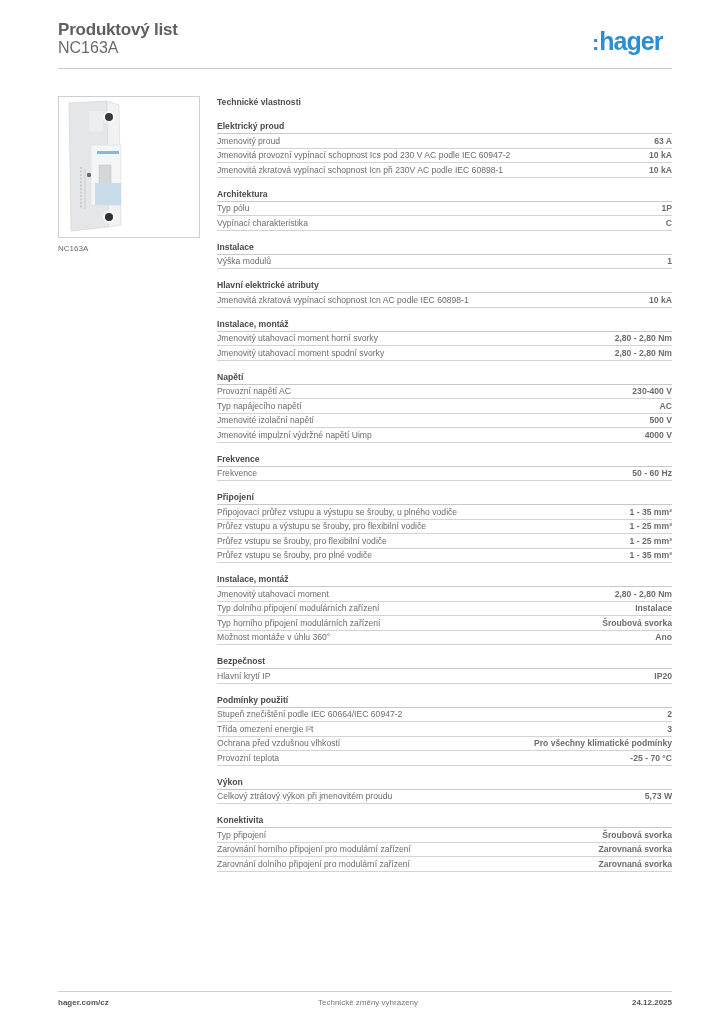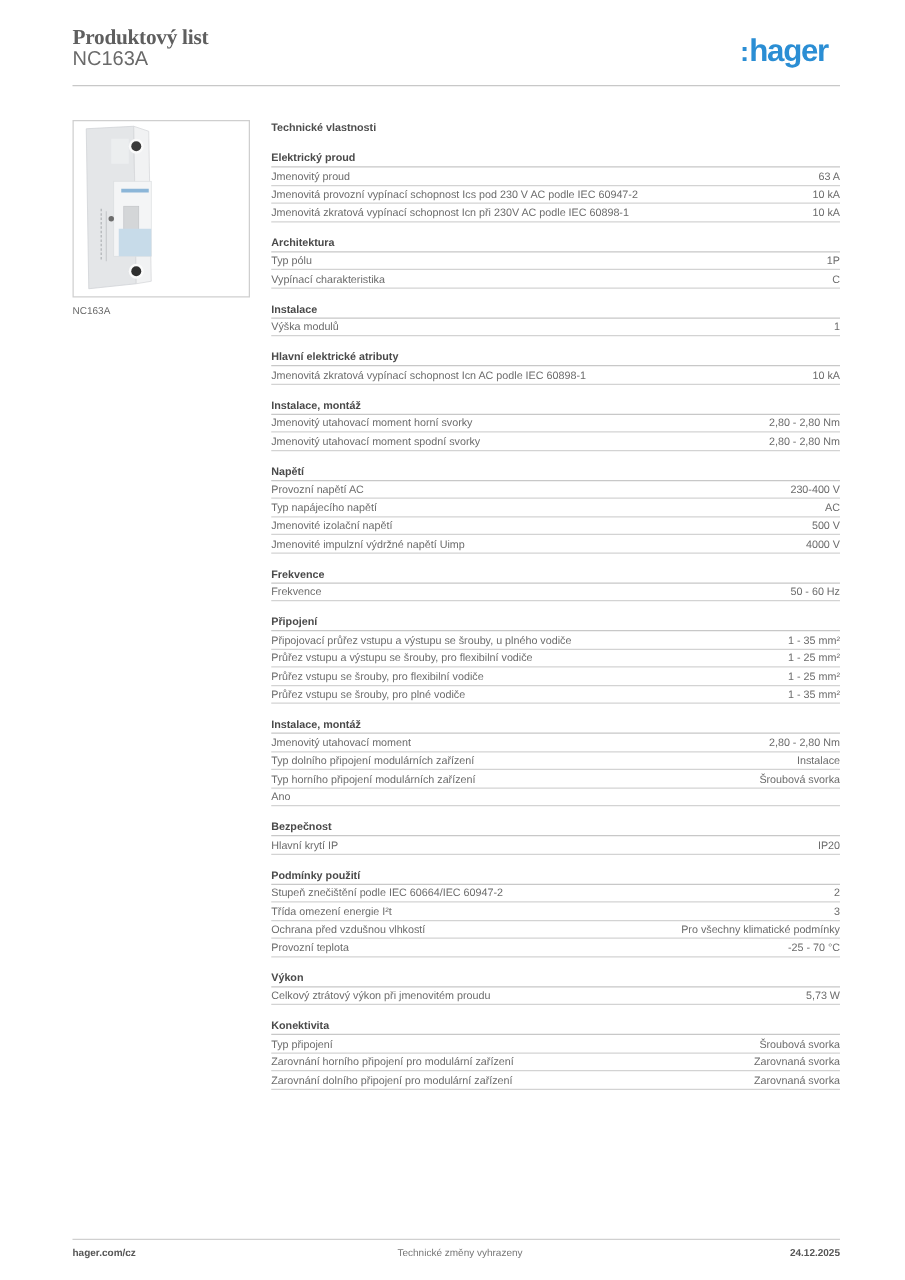--- a/index.html
+++ b/index.html
@@ -1,32 +1,32 @@
 <!DOCTYPE html>
 <html><head>
 <meta charset="utf-8">
 <style>
   html, body { margin:0; padding:0; background:#ffffff; }
   body { width:724px; height:1024px; position:relative; overflow:hidden; font-family:"Liberation Sans", sans-serif; color:#555; }
-  .header-title { position:absolute; left:58px; top:20px; font-size:17px; font-weight:bold; color:#5f5f5f; letter-spacing:-0.2px;font-family:Liberation Serif, serif; }
+  .header-title { position:absolute; left:58px; top:20px; font-size:17px; font-weight:bold; color:#5f5f5f; letter-spacing:-0.2px; }
   .header-sub { position:absolute; left:58px; top:39px; font-size:16px; color:#6a6a6a; }
   .logo { position:absolute; left:592px; top:27px; font-size:25px; font-weight:bold; color:#2b8ed4; letter-spacing:-1px; }
   .logo .colon { font-size:22px; margin-right:1px; }
   .header-rule { position:absolute; left:58px; top:68px; width:614px; height:1px; background:#c8c8c8; }
 
   .image-box { position:absolute; left:58px; top:96px; width:142px; height:142px; border:1px solid #cfcfcf; box-sizing:border-box; background:#fff; }
   .image-caption { position:absolute; left:58px; top:244px; font-size:8px; color:#6a6a6a; }
 
   .specs { position:absolute; left:217px; top:96px; width:455px; font-size:8.6px; }
   .specs-title { font-weight:bold; color:#4e4e4e; font-size:8.6px; height:14px; line-height:12px; margin-bottom:10px; }
   .section { margin-bottom:10px; }
   .section-title { font-weight:bold; color:#4a4a4a; height:12px; line-height:12px; border-bottom:1.5px solid #c8c8c8; padding-bottom:1px; }
   .row { display:flex; justify-content:space-between; align-items:flex-start; border-bottom:1.5px solid #d3d3d3; color:#6c6c6c; line-height:11.5px; padding:1.5px 0 0.5px 0; }
   .row .label { flex:1; padding-right:90px; }
-  .row .value { text-align:left; white-space:nowrap; }
+  .row .value { text-align:left; white-space:nowrap;font-weight:bold; }
 
   .footer-rule { position:absolute; left:58px; top:991px; width:614px; height:1px; background:#d0d0d0; }
   .footer-left { position:absolute; left:58px; top:998px; font-size:8px; font-weight:bold; color:#555; }
   .footer-center { position:absolute; left:318px; top:998px; font-size:8px; color:#777; }
   .footer-right { position:absolute; right:52px; top:998px; font-size:8px; font-weight:bold; color:#555; }
 </style>
 </head>
 <body>
 
 <div class="header-title">Produktový list</div>
@@ -162,20 +162,21 @@
         </div>
         <div class="row">
           <span class="label">Typ dolního připojení modulárních zařízení</span>
           <span class="value">Instalace</span>
         </div>
         <div class="row">
           <span class="label">Typ horního připojení modulárních zařízení</span>
           <span class="value">Šroubová svorka</span>
         </div>
         <div class="row">
+          <span class="label">Možnost montáže v úhlu 360°</span>
           <span class="value">Ano</span>
         </div>
       </div>
       <div class="section">
         <div class="section-title">Bezpečnost</div>
         <div class="row">
           <span class="label">Hlavní krytí IP</span>
           <span class="value">IP20</span>
         </div>
       </div>

